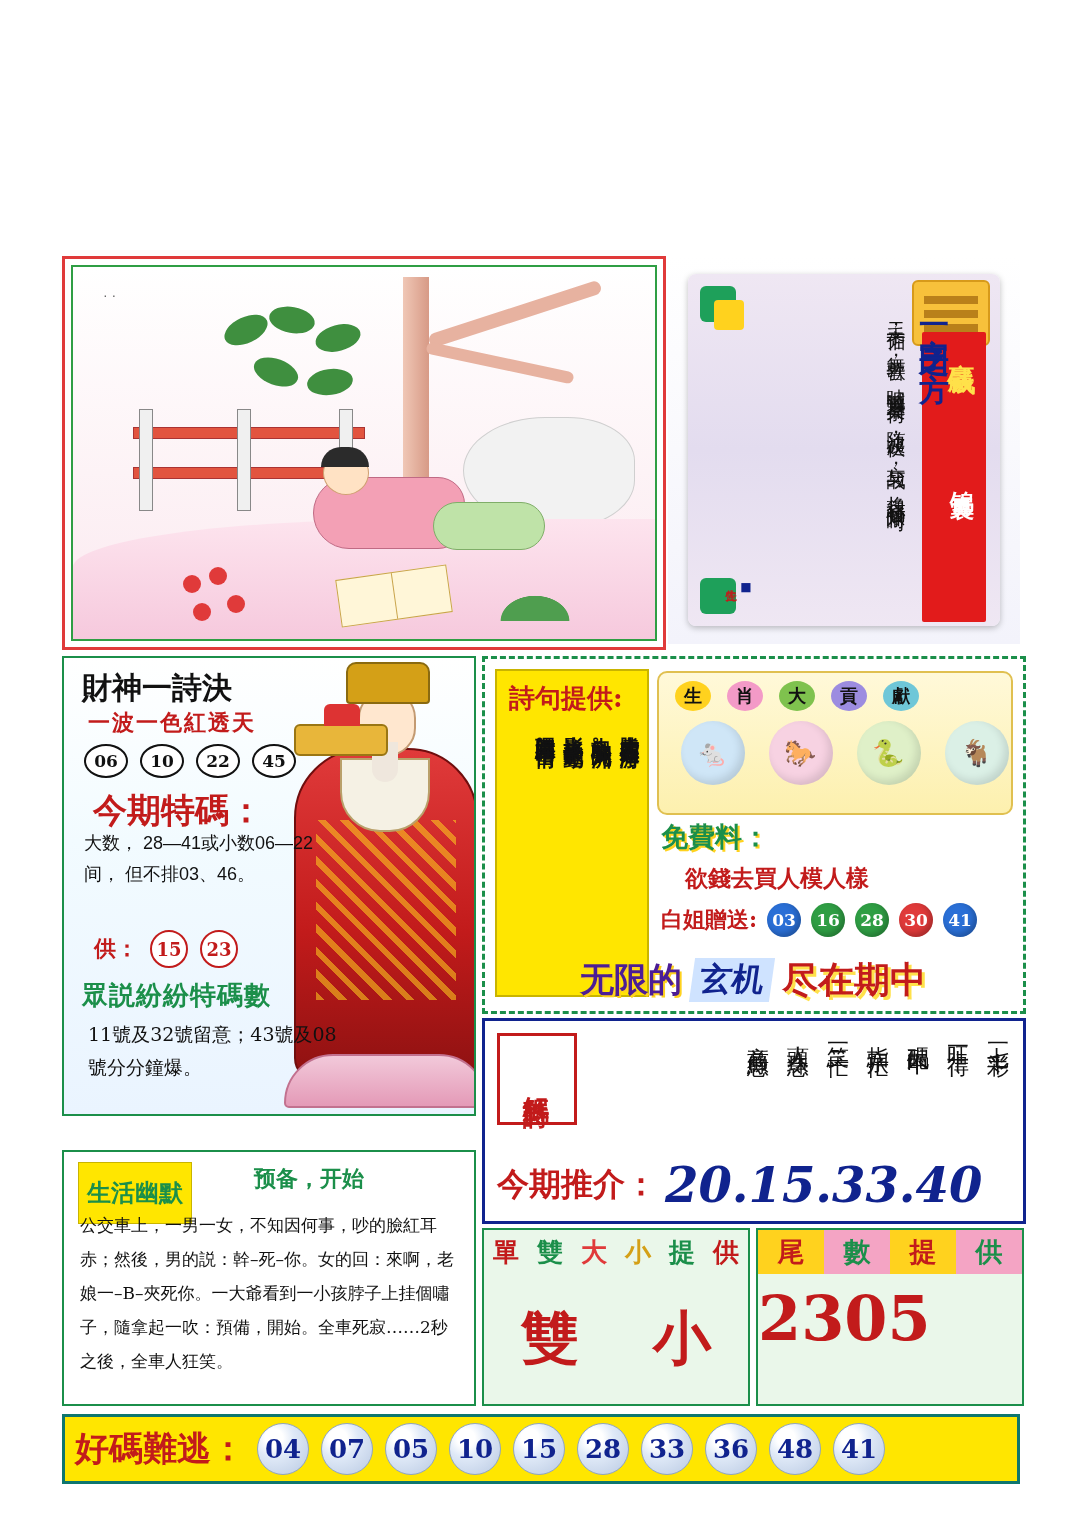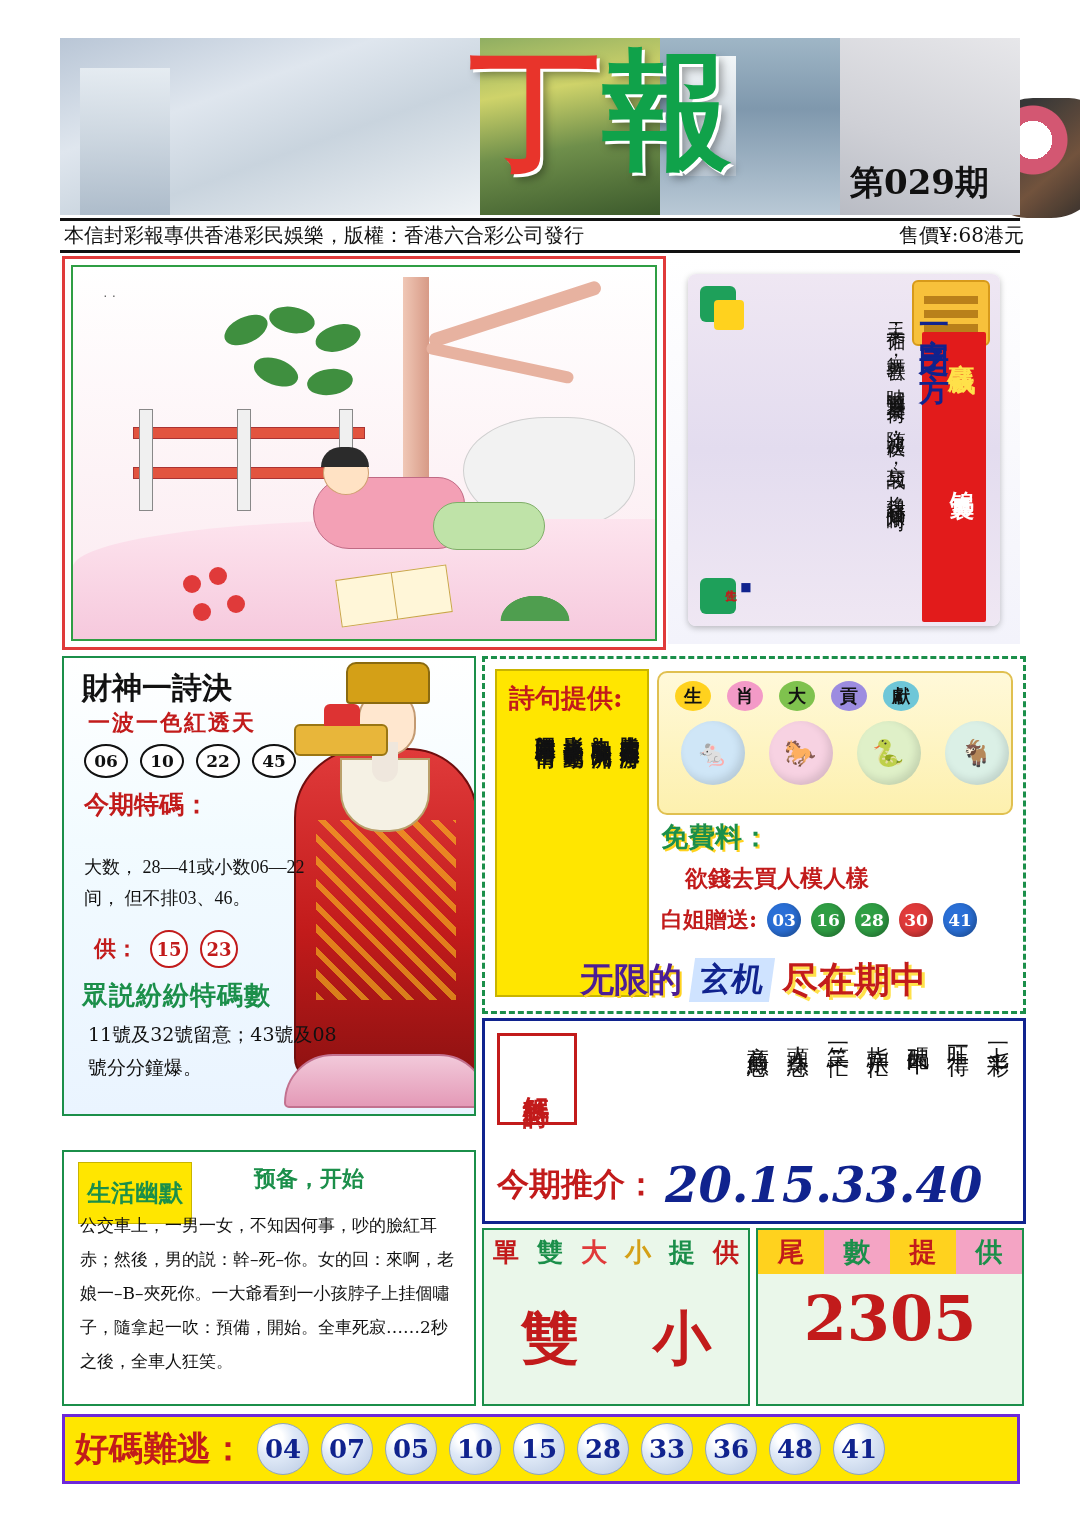--- a/index.html
+++ b/index.html
@@ -107,24 +107,24 @@
   
   .caishen{position:absolute;left:62px;top:656px;width:410px;height:456px;
     border:2px solid #1b8f4a;background:linear-gradient(180deg,#ffffff 0%,#f2fbff 40%,#eaf4ff 100%);overflow:hidden;}
   .cs-title{position:absolute;left:18px;top:10px;font-size:30px;font-weight:bold;color:#111;
     font-family:"DejaVu Serif", serif;}
   .cs-sub{position:absolute;left:24px;top:50px;font-size:22px;font-weight:bold;color:#c21b1b;
     font-family:"DejaVu Serif", serif;letter-spacing:2px;}
   .cs-nums{position:absolute;left:20px;top:86px;display:flex;gap:12px;}
   .oval{width:40px;height:30px;border:2px solid #111;border-radius:50%;display:flex;align-items:center;
     justify-content:center;font-size:17px;font-weight:bold;color:#111;font-family:"DejaVu Serif", serif;background:#fff;}
-  .cs-h2{position:absolute;left:20px;top:130px;font-size:25px;font-weight:bold;color:#c21b1b;
+  .cs-h2{position:absolute;left:29px;top:130px;font-size:34px;font-weight:bold;color:#c21b1b;
     font-family:"DejaVu Serif", serif;}
   .cs-text{position:absolute;left:20px;top:170px;width:240px;font-size:18px;line-height:31px;color:#111;
-    font-family:Liberation Serif, serif;margin-top:24px;}
+    font-family:Liberation Sans, sans-serif;}
   .cs-gong{position:absolute;left:30px;top:272px;display:flex;align-items:center;gap:12px;}
   .cs-gong .lbl{font-size:22px;font-weight:bold;color:#c21b1b;font-family:"DejaVu Serif", serif;}
   .circ{width:34px;height:34px;border-radius:50%;border:2px solid #c21b1b;display:flex;align-items:center;
     justify-content:center;font-size:18px;font-weight:bold;color:#c21b1b;background:#fff;font-family:"DejaVu Serif", serif;}
   .cs-h3{position:absolute;left:18px;top:320px;font-size:26px;font-weight:bold;color:#1b8f4a;
     font-family:"DejaVu Serif", serif;letter-spacing:1px;}
   .cs-note{position:absolute;left:24px;top:360px;width:250px;font-size:19px;line-height:33px;color:#111;
     font-family:"DejaVu Serif", serif;}
   .deity{position:absolute;left:190px;top:-20px;width:250px;height:470px;}
   .d-robe{position:absolute;left:40px;top:110px;width:180px;height:330px;
@@ -211,56 +211,38 @@
   .dx{position:absolute;left:482px;top:1228px;width:264px;height:174px;border:2px solid #1b8f4a;background:#eaf7ea;}
   .dx-hdr{position:absolute;left:0;top:0;width:100%;height:44px;display:flex;}
   .dx-hdr span{flex:1;display:flex;align-items:center;justify-content:center;font-size:26px;font-weight:bold;
     font-family:"DejaVu Serif", serif;}
   .dx-val{position:absolute;left:0;top:50px;width:100%;height:118px;display:flex;align-items:center;justify-content:space-around;}
   .dx-val span{font-size:58px;font-weight:bold;color:#c21b1b;font-family:"DejaVu Serif", serif;}
   .wei{position:absolute;left:756px;top:1228px;width:264px;height:174px;border:2px solid #1b8f4a;background:#eaf7ea;}
   .wei-hdr{position:absolute;left:0;top:0;width:100%;height:44px;display:flex;}
   .wei-hdr span{flex:1;display:flex;align-items:center;justify-content:center;font-size:27px;font-weight:bold;
     font-family:"DejaVu Serif", serif;}
-  .wei-val{position:absolute;left:0;top:52px;width:100%;text-align:center;font-size:62px;font-weight:bold;
+  .wei-val{position:absolute;left:0;top:52px;width:100%;text-align:left;font-size:62px;font-weight:bold;
     color:#c21b1b;font-family:"DejaVu Serif", serif;}
 
   
-  .bottom{position:absolute;left:62px;top:1414px;width:958px;height:70px;border:3px solid #6d28d9;
+  .bottom{position:absolute;left:62px;top:1414px;width:958px;height:70px;border:3px solid #0f766e;
     background:#ffe600;display:flex;align-items:center;padding:8px 10px;box-sizing:border-box;gap:12px;}
   .bt-label{font-size:34px;font-weight:bold;color:#c21b1b;font-family:"DejaVu Serif", serif;white-space:nowrap;}
   .bt-balls{display:flex;gap:12px;align-items:center;}
   .bt-ball{width:50px;height:50px;border-radius:50%;display:flex;align-items:center;justify-content:center;
     font-size:26px;font-weight:bold;color:#10238e;font-family:"DejaVu Serif", serif;
     background:radial-gradient(circle at 32% 28%,#ffffff 0 18%,#dfe9f7 40%,#b9c9e2 100%);
     border:1px solid #8fa4c4;}
 </style>
 </head>
 <body>
 
 <div class="page">
 
-  <div class="header">
-    <div class="hdr-photo-left"></div>
-    <div class="hdr-photo-mid">
-      <div class="hdr-horse"></div>
-    </div>
-    <div class="hdr-photo-right"></div>
-    <div class="hdr-photo-far"></div>
-    <div class="hdr-title">
-      <span class="c1">丁</span><span>報</span>
-    </div>
-    <div class="hdr-issue">第029期</div>
-    <div class="hdr-rule"></div>
-    <div class="hdr-sub">
-      <span>本信封彩報專供香港彩民娛樂，版權：香港六合彩公司發行</span>
-      <span class="right">售價¥:68港元</span>
-    </div>
-    <div class="hdr-rule2"></div>
-  </div>
 
   <div class="pic-box">
     <div class="pic-inner">
       <div class="sky-dots">· ·</div>
       <div class="leafy">
         <div class="leaf" style="left:0;top:10px;transform:rotate(-25deg);"></div>
         <div class="leaf" style="left:46px;top:0px;transform:rotate(10deg);"></div>
         <div class="leaf" style="left:92px;top:18px;transform:rotate(-15deg);"></div>
         <div class="leaf" style="left:30px;top:52px;transform:rotate(20deg);"></div>
         <div class="leaf" style="left:84px;top:62px;transform:rotate(-8deg);"></div>

